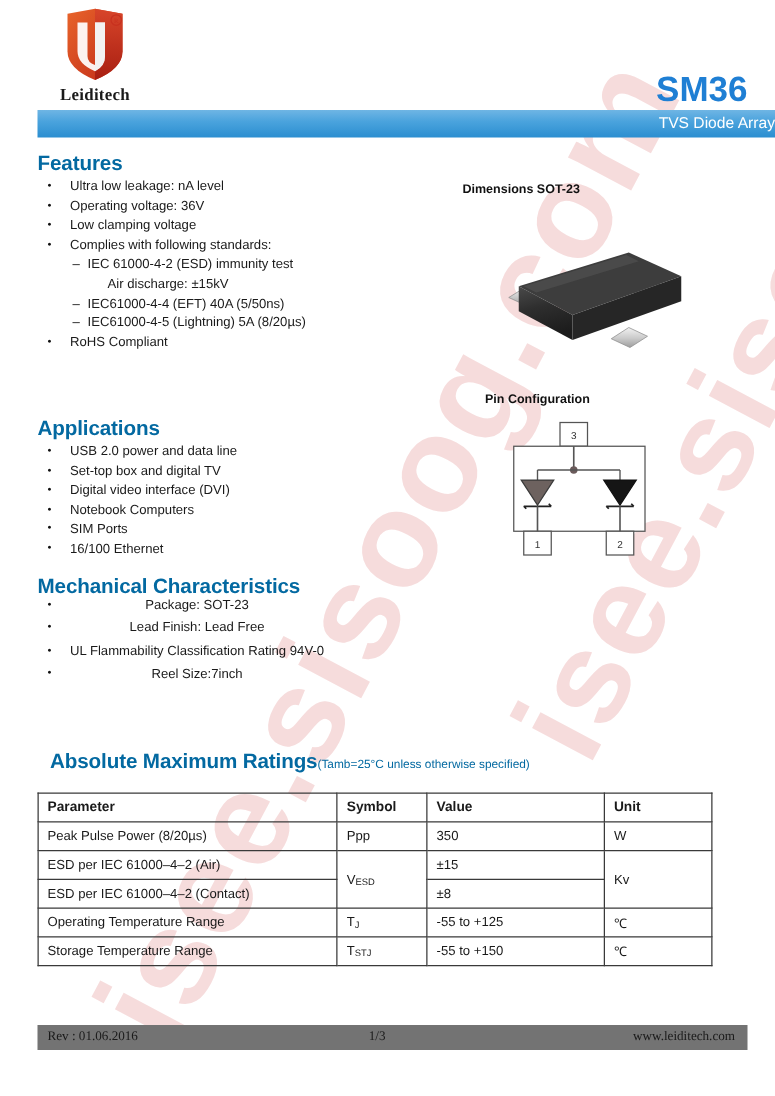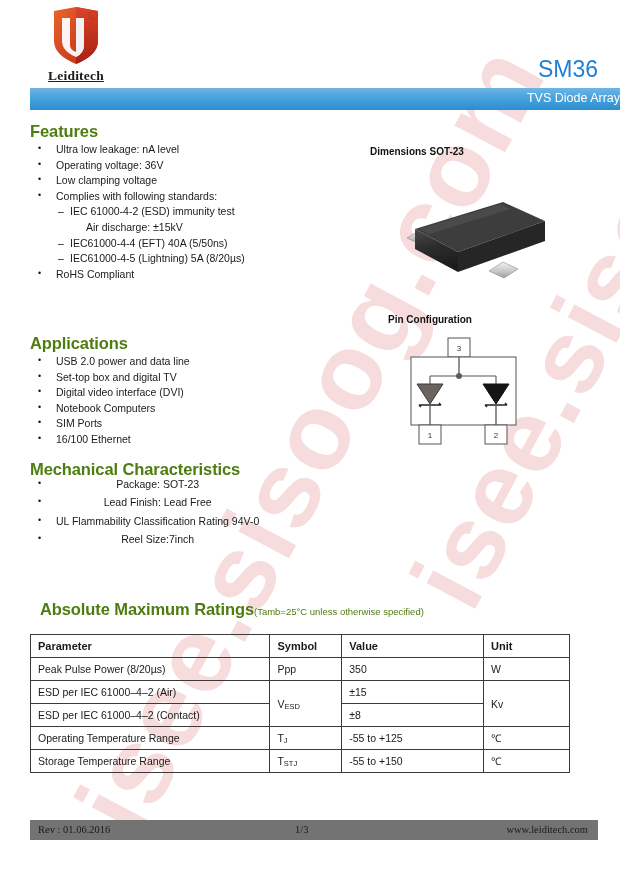--- a/index.html
+++ b/index.html
@@ -46,42 +46,41 @@
     height: 877px;
   }
 
   
   .logo-wrap {
     position: absolute;
     left: 30px;
     top: 5px;
     width: 92px;
     text-align: center;
-    text-decoration: underline;
   }
   .logo-mark {
     position: relative;
     width: 62px;
     height: 62px;
     margin: 0 auto;
   }
   .logo-name {
     font-family: "Liberation Serif", serif;
     font-weight: 700;
     font-size: 13.5px;
     letter-spacing: 0.2px;
     color: #1a1a1a;
     margin-top: 1px;
   }
   .part-no {
     position: absolute;
     right: 22px;
     top: 56px;
-    font-size: 23px;
-    font-weight: 400;
+    font-size: 28px;
+    font-weight: 700;
     color: #1f7fd4;
     letter-spacing: 0px;
   }
   .banner {
     position: absolute;
     left: 30px;
     top: 88px;
     width: 604px;
     height: 22px;
     background: linear-gradient(to bottom, #6fb5e4 0%, #4aa3dd 42%, #2b8ed0 100%);
@@ -92,21 +91,21 @@
     top: 3px;
     color: #ffffff;
     font-size: 12.5px;
   }
 
   
   .h-section {
     position: absolute;
     font-size: 16.5px;
     font-weight: 700;
-    color: #4d7c0f;
+    color: #0369a1;
     letter-spacing: -0.1px;
     white-space: nowrap;
   }
   .h-sub {
     font-size: 9.5px;
     font-weight: 400;
     letter-spacing: 0;
   }
   .bullets {
     position: absolute;

